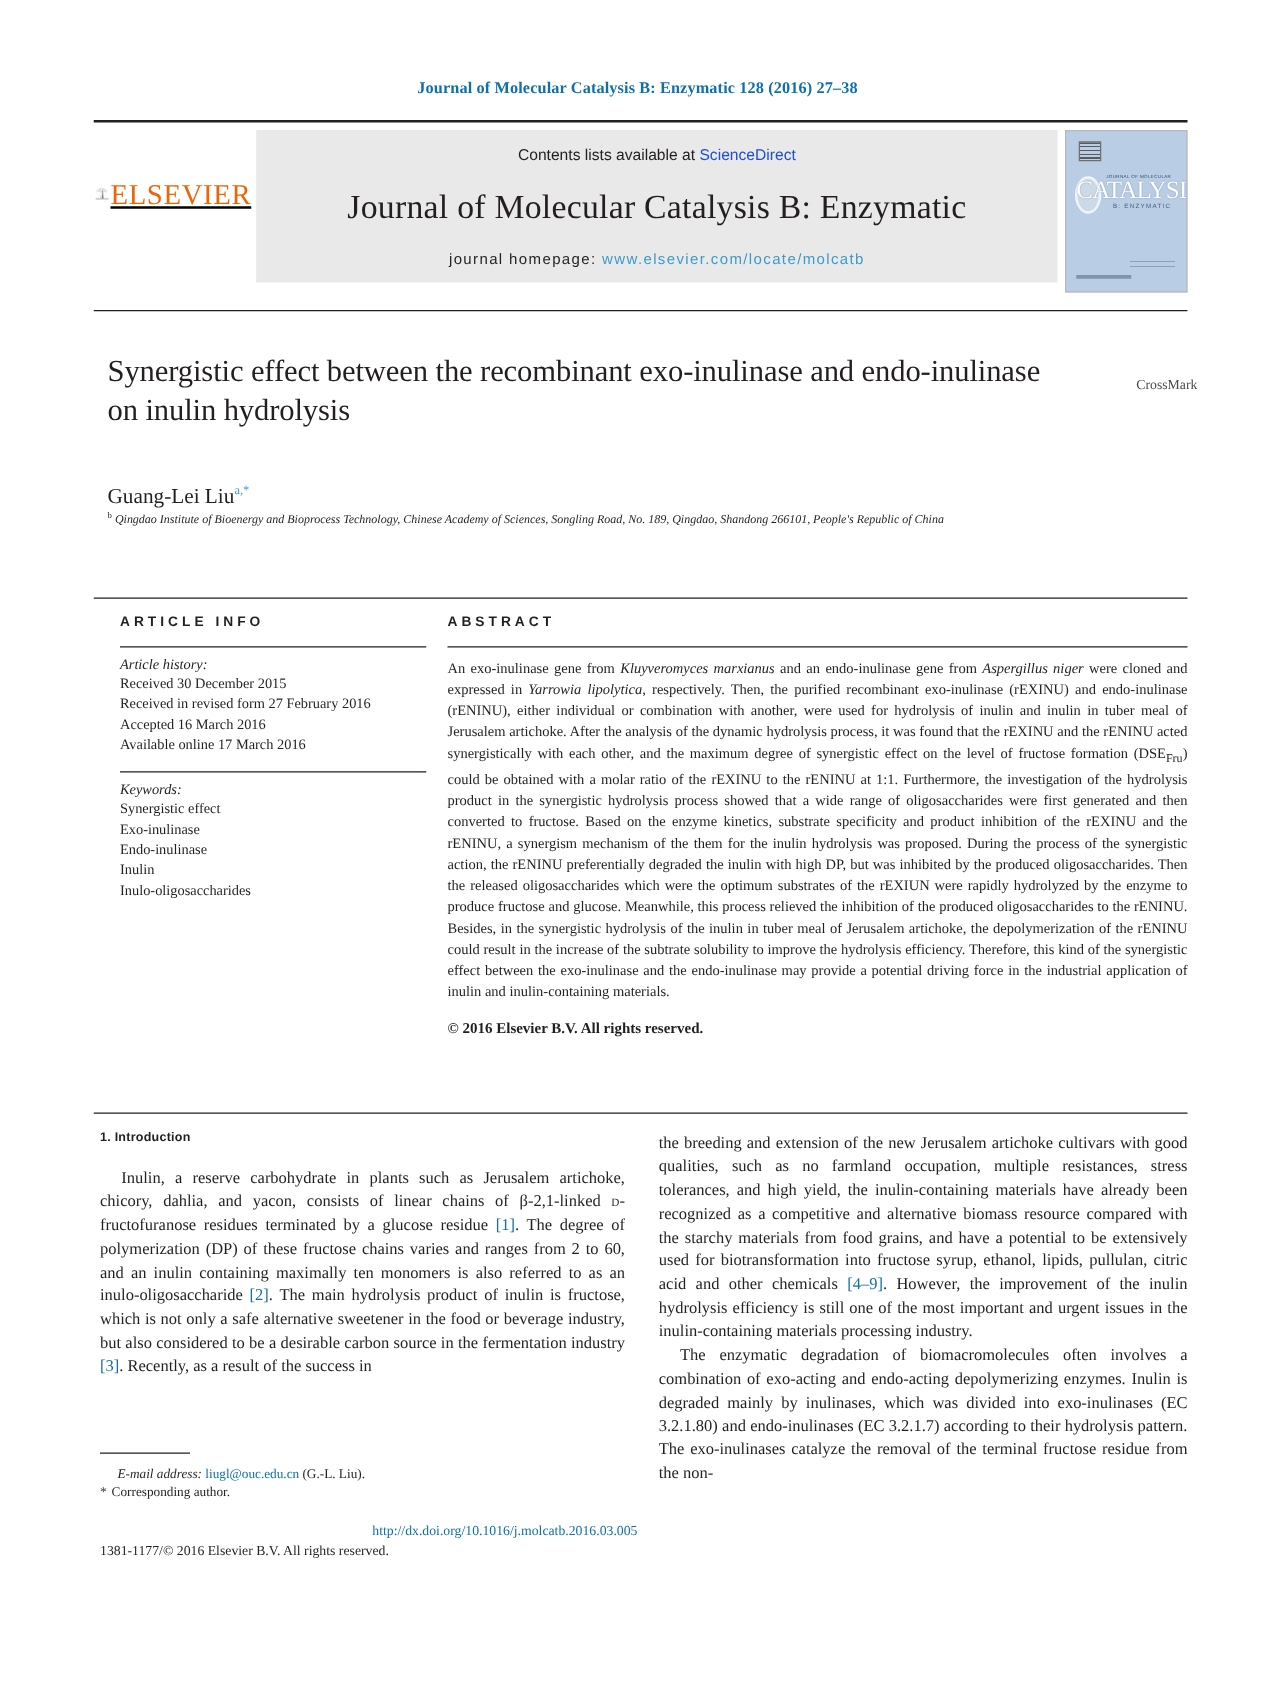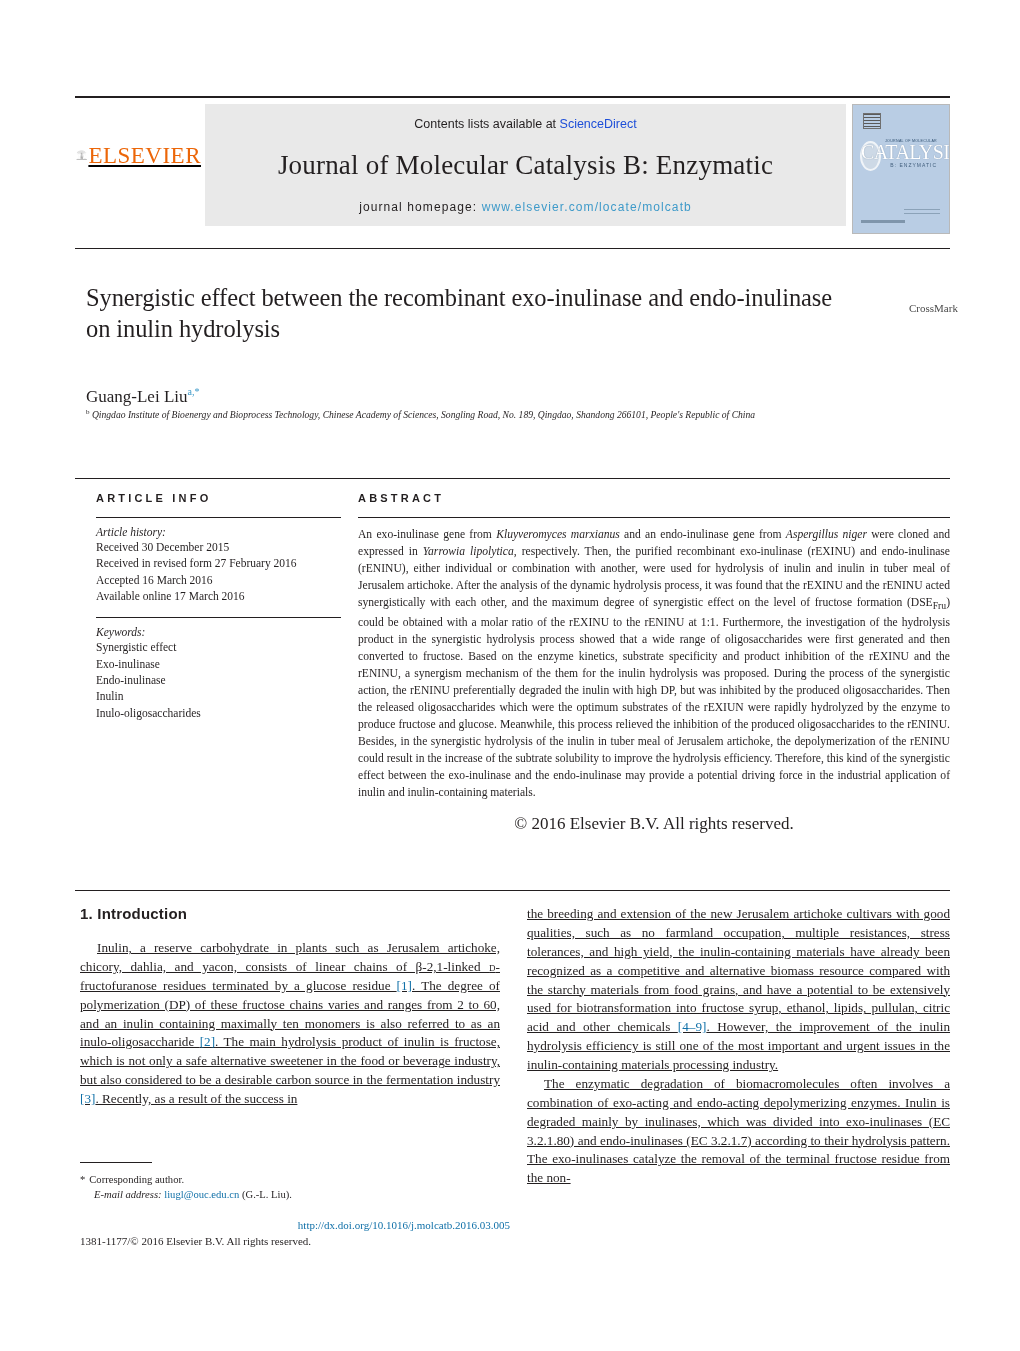--- a/index.html
+++ b/index.html
@@ -302,24 +302,25 @@
   .abstract-text {
     font-family: "Liberation Serif", serif;
     font-size: 11.6px;
     line-height: 1.47;
     text-align: justify;
     color: #231f20;
   }
   .abstract-text em { font-style: italic; }
   .copyright {
     font-family: "Liberation Serif", serif;
-    font-size: 17px;
-    text-align: center;
+    font-size: 12px;
+    text-align: left;
     margin-top: 13px;
     color: #231f20;
+    font-weight: bold;
   }
 
   .ia-rule-bottom {
     position: absolute;
     top: 890px;
     left: 75px;
     width: 875px;
     border-top: 1px solid #231f20;
   }
 
@@ -332,34 +333,33 @@
   }
   .body-right {
     position: absolute;
     top: 905px;
     left: 527px;
     width: 423px;
   }
   h2.section-head {
     font-family: "Liberation Sans", sans-serif;
     font-weight: bold;
-    font-size: 15px;
+    font-size: 10px;
     margin: 0 0 17px 0;
     color: #231f20;
     letter-spacing: 0.2px;
   }
   p.body-p {
     font-family: "Liberation Serif", serif;
     font-size: 13.2px;
     line-height: 1.43;
     text-align: justify;
     margin: 0;
     color: #231f20;
     text-indent: 17px;
-    text-decoration: underline;
   }
   p.body-p + p.body-p { text-indent: 17px; }
   .ref { color: #1070a8; }
   .smallcaps { font-variant: small-caps; }
 
   
   .footnote-rule {
     position: absolute;
     top: 1162px;
     left: 80px;
@@ -389,20 +389,21 @@
     line-height: 1.45;
   }
   .doi-link { color: #1070a8; text-align: right; }
   .issn-line { color: #231f20; }
 </style>
 </head>
 <body>
 
 <div class="page">
 
+  <div class="running-head">Journal of Molecular Catalysis B: Enzymatic 128 (2016) 27–38</div>
 
   <div class="masthead">
 
     <div class="elsevier-block">
       <svg class="tree-logo" viewBox="0 0 104 96">
         <g fill="#6d6e71">
           <ellipse cx="52" cy="30" rx="43" ry="23" fill="none"></ellipse>
           <path d="M52 12c-18 0-34 9-38 20 2 2 6 2 8 0 3 6 10 8 14 5 2 5 9 6 13 3 4 4 12 3 14-2 5 3 12 0 13-5 3 2 7 1 8-1-5-12-20-20-32-20z" opacity="0.18"></path>
         </g>
         <g fill="#5a5a5a">
@@ -549,28 +550,28 @@
     <p class="body-p"><span>Inulin, a reserve carbohydrate in plants such as Jerusalem artichoke, chicory, dahlia, and yacon, consists of linear chains of β-2,1-linked </span><span class="smallcaps">d</span><span>-fructofuranose residues terminated by a glucose residue </span><span class="ref">[1]</span><span>. The degree of polymerization (DP) of these fructose chains varies and ranges from 2 to 60, and an inulin containing maximally ten monomers is also referred to as an inulo-oligosaccharide </span><span class="ref">[2]</span><span>. The main hydrolysis product of inulin is fructose, which is not only a safe alternative sweetener in the food or beverage industry, but also considered to be a desirable carbon source in the fermentation industry </span><span class="ref">[3]</span><span>. Recently, as a result of the success in</span></p>
   </div>
 
   <div class="body-right">
     <p class="body-p" style="text-indent:0"><span>the breeding and extension of the new Jerusalem artichoke cultivars with good qualities, such as no farmland occupation, multiple resistances, stress tolerances, and high yield, the inulin-containing materials have already been recognized as a competitive and alternative biomass resource compared with the starchy materials from food grains, and have a potential to be extensively used for biotransformation into fructose syrup, ethanol, lipids, pullulan, citric acid and other chemicals </span><span class="ref">[4–9]</span><span>. However, the improvement of the inulin hydrolysis efficiency is still one of the most important and urgent issues in the inulin-containing materials processing industry.</span></p>
     <p class="body-p">The enzymatic degradation of biomacromolecules often involves a combination of exo-acting and endo-acting depolymerizing enzymes. Inulin is degraded mainly by inulinases, which was divided into exo-inulinases (EC 3.2.1.80) and endo-inulinases (EC 3.2.1.7) according to their hydrolysis pattern. The exo-inulinases catalyze the removal of the terminal fructose residue from the non-</p>
   </div>
 
   <div class="footnote-rule"></div>
   <div class="footnote">
-    <div>
-      <span class="star">*</span><span>Corresponding author.</span>
-    </div>
     <div style="padding-left:14px">
       <span class="em-label">E-mail address:</span>
       <span class="mail">liugl@ouc.edu.cn</span>
       <span>(G.-L. Liu).</span>
     </div>
+    <div>
+      <span class="star">*</span><span>Corresponding author.</span>
+    </div>
   </div>
 
   <div class="doi-block">
     <div class="doi-link">http://dx.doi.org/10.1016/j.molcatb.2016.03.005</div>
     <div class="issn-line">1381-1177/© 2016 Elsevier B.V. All rights reserved.</div>
   </div>
 
 </div>
 
 </body></html>

